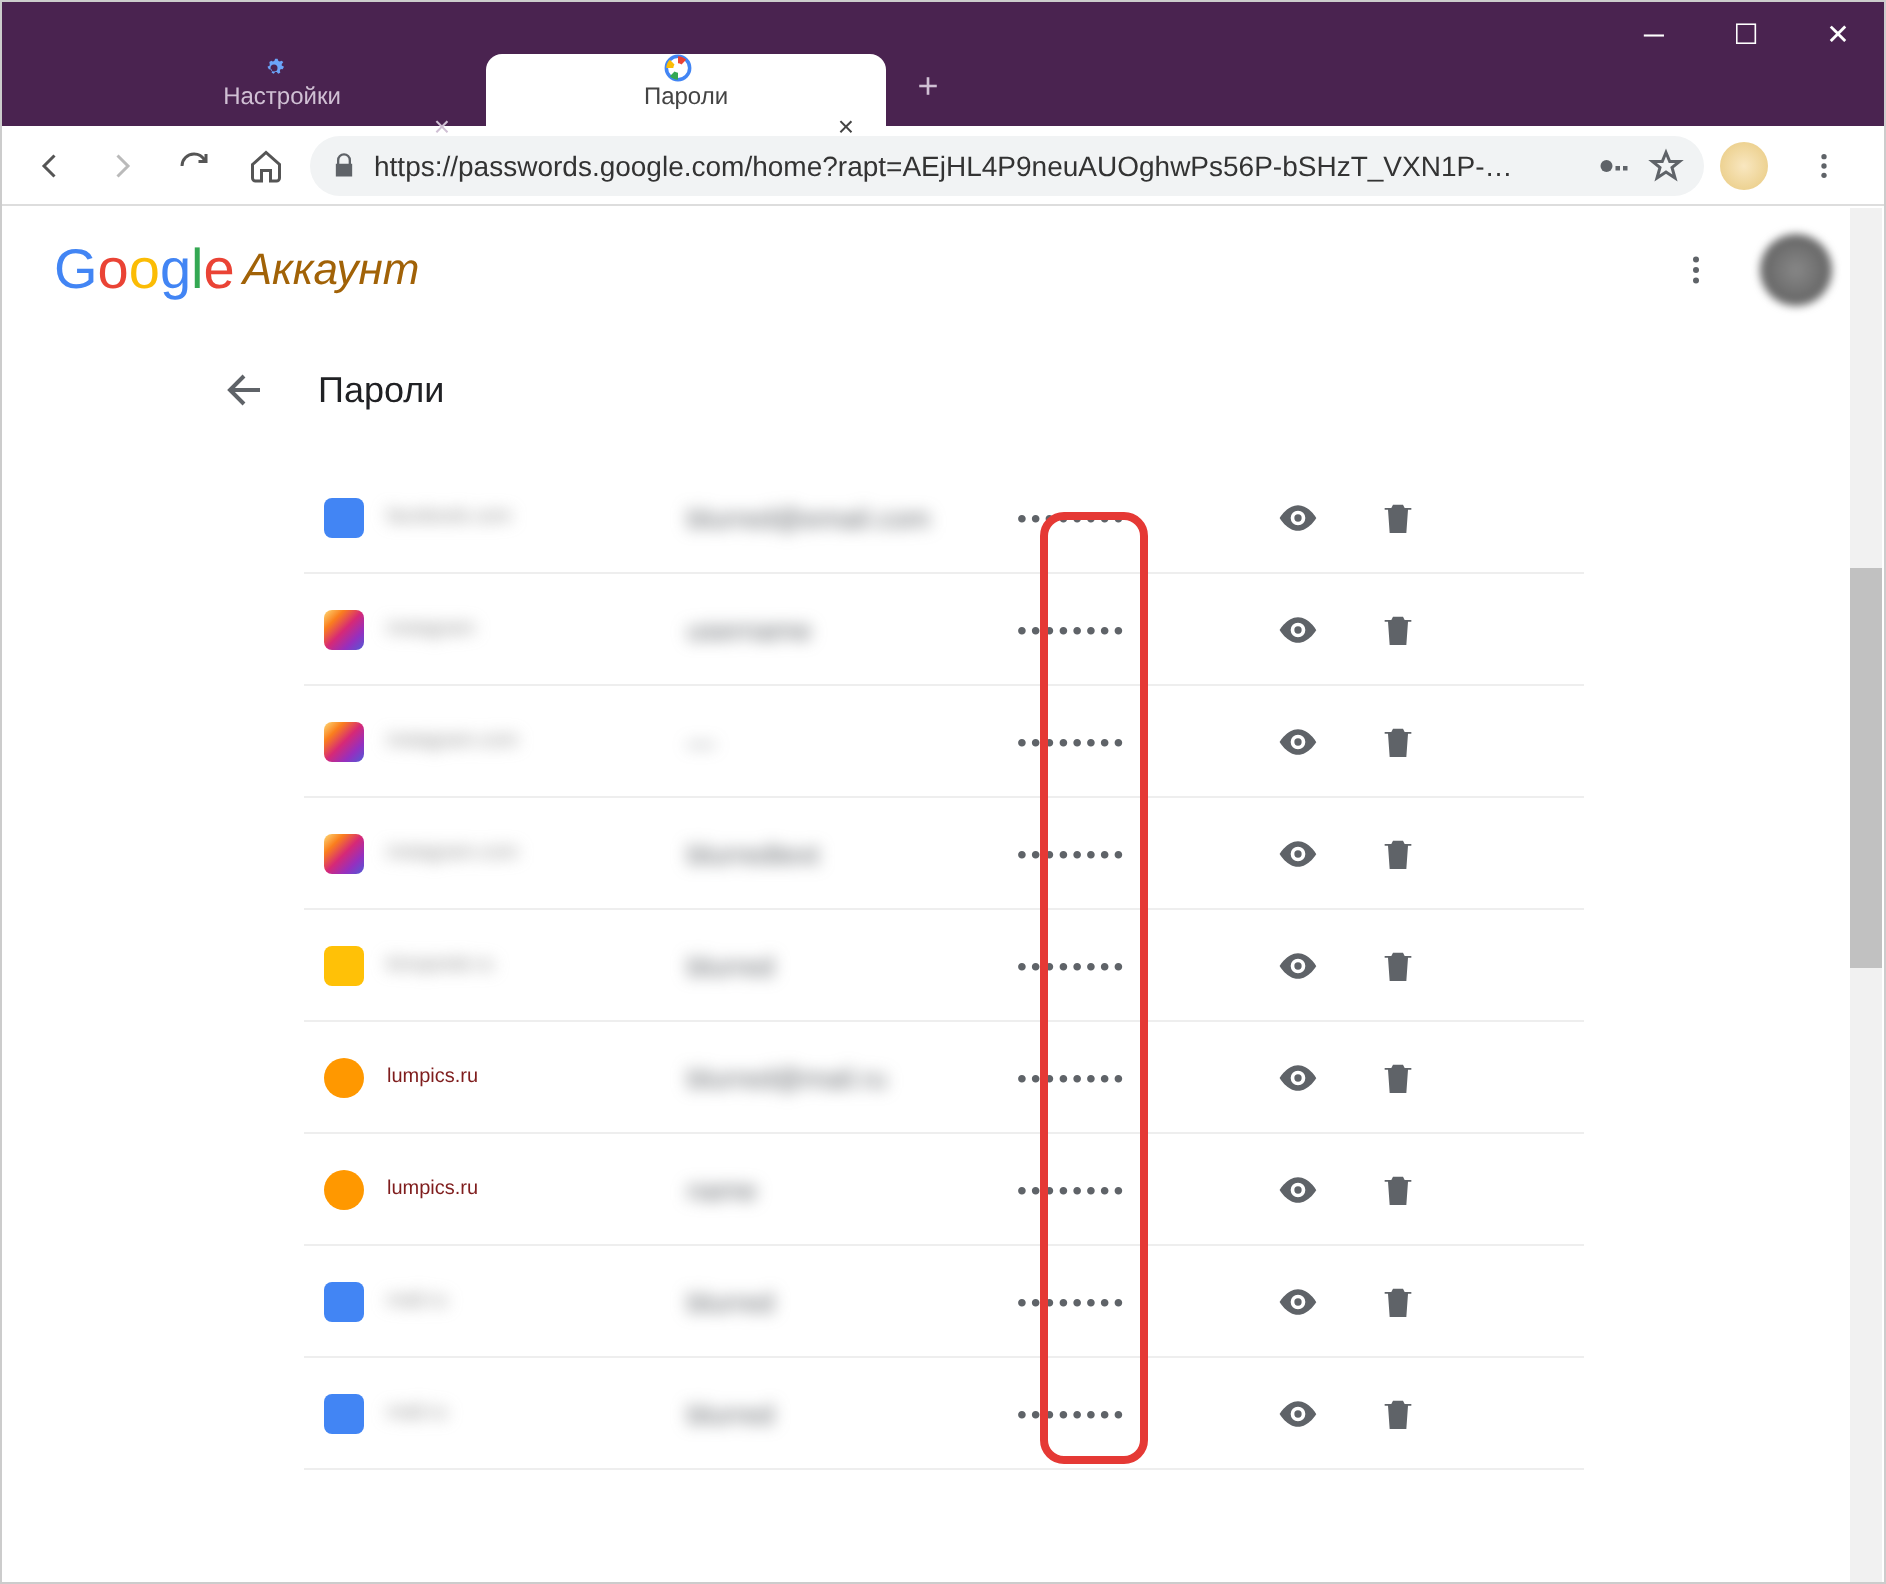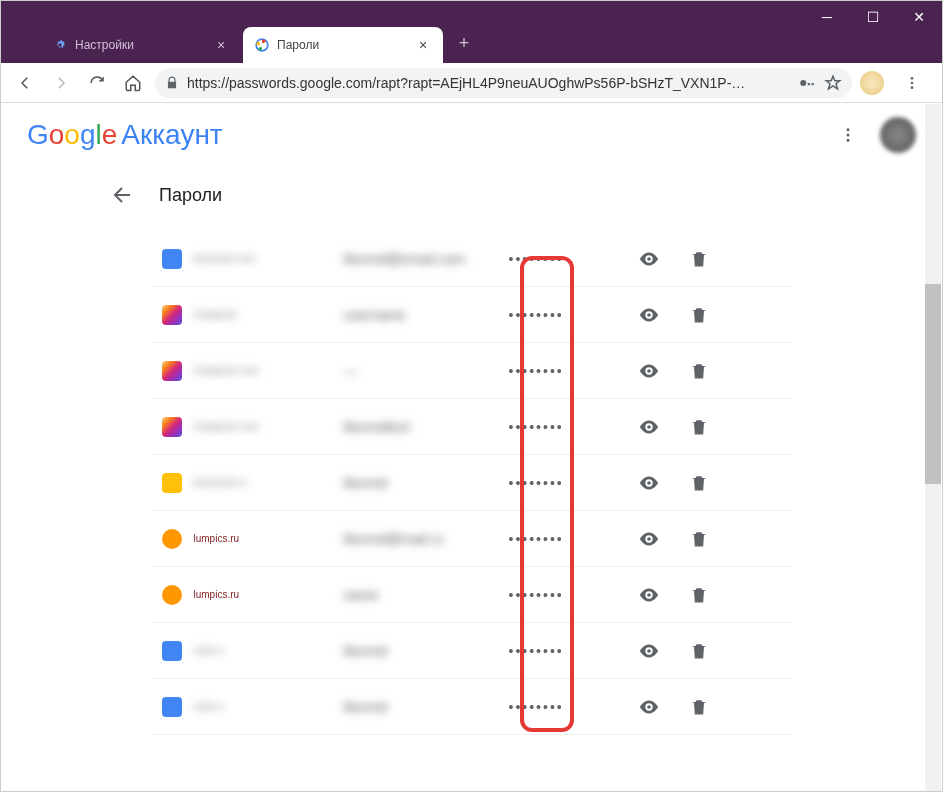--- a/index.html
+++ b/index.html
@@ -1,42 +1,42 @@
 <!DOCTYPE html>
 <html><head>
 <meta charset="utf-8">
 <style>
 * { margin: 0; padding: 0; box-sizing: border-box; font-family: Arial, Roboto, sans-serif; }
 body { background: #fff; width: 943px; height: 792px; overflow: hidden; position: relative; border: 1px solid #ccc; }
 
 
 .titlebar { background: #4a2350; height: 62px; display: flex; align-items: flex-end; position: relative; }
 .tabs { display: flex; height: 36px; align-items: center; padding-left: 40px; }
-.tab { display: flex; align-items: center; height: 36px; padding: 0 12px; color: #d0c0d4; font-size: 12px; min-width: 200px; position: relative; border-radius: 8px 8px 0 0; margin-right: 2px; }
+.tab { display: flex; align-items: center; height: 36px; padding: 0 12px; color: #d0c0d4; font-size: 12px; min-width: 200px; position: relative; border-radius: 8px 8px 0 0; margin-right: 2px; flex-direction: column; }
 .tab.active { background: #fff; color: #444; }
 .tab .favicon { margin-right: 8px; display: inline-flex; align-items: center; }
 .tab-close { margin-left: auto; width: 16px; height: 16px; display: flex; align-items: center; justify-content: center; font-size: 14px; }
 .new-tab { width: 30px; height: 30px; display: flex; align-items: center; justify-content: center; color: #d0c0d4; font-size: 18px; margin-left: 4px; margin-bottom: 3px; }
 .winbtns { position: absolute; right: 0; top: 0; display: flex; }
 .winbtn { width: 46px; height: 32px; display: flex; align-items: center; justify-content: center; color: #fff; font-size: 14px; }
 
 
 .addrbar { height: 40px; background: #fff; border-bottom: 1px solid #ddd; display: flex; align-items: center; padding: 0 10px; gap: 8px; }
 .navbtn { width: 28px; height: 28px; display: flex; align-items: center; justify-content: center; color: #555; }
 .url-wrap { flex: 1; display: flex; align-items: center; height: 30px; border-radius: 15px; background: #f1f3f4; padding: 0 10px; gap: 8px; font-size: 14px; color: #333; }
 .url-text { flex: 1; white-space: nowrap; overflow: hidden; }
 .right-icons { display: flex; align-items: center; gap: 14px; padding-right: 6px; }
 .avatar-spot { width: 24px; height: 24px; border-radius: 50%; background: radial-gradient(circle,#f9e7c0,#e8c97e); }
 
 
 .page { height: calc(792px - 62px - 40px); overflow: hidden; position: relative; }
 .account-header { height: 64px; display: flex; align-items: center; padding: 0 26px; }
 .g-logo { font-size: 28px; font-weight: 400; }
 .g-logo .b{color:#4285F4}.g-logo .r{color:#EA4335}.g-logo .y{color:#FBBC05}.g-logo .g{color:#34A853}
-.acct-label { font-size: 28px; color: #3b82f6; margin-left: 4px; }
+.acct-label { font-size: 22px; color: #a16207; margin-left: 4px; font-style: italic; }
 .account-header .spacer { flex: 1; }
 .account-avatar { width: 36px; height: 36px; border-radius: 50%; background: radial-gradient(circle,#888,#555); filter: blur(2px); margin-left: 20px; }
 .kebab { width: 24px; height: 24px; display: flex; align-items: center; justify-content: center; color: #5f6368; }
 
 .page-title-bar { height: 56px; display: flex; align-items: center; padding-left: 110px; gap: 24px; }
 .back-arrow { width: 24px; height: 24px; color: #5f6368; display: flex; }
 .page-title { font-size: 18px; color: #202124; }
 
 .list-wrap { margin: 0 auto; width: 640px; padding-top: 8px; position:relative; }
 .row { height: 56px; border-bottom: 1px solid #eee; display: flex; align-items: center; padding: 0 10px; }
@@ -112,21 +112,21 @@
       <svg width="18" height="18" viewBox="0 0 24 24" fill="none" stroke="#555" stroke-width="2">
         <path d="M3 11l9-8 9 8v9a2 2 0 01-2 2h-4v-7h-6v7H5a2 2 0 01-2-2v-9z"></path>
       </svg>
     </div>
   <div class="url-wrap">
     <span>
         <svg width="14" height="14" viewBox="0 0 24 24" fill="#5f6368">
           <path d="M6 10V7a6 6 0 1112 0v3h1v11H5V10h1zm2 0h8V7a4 4 0 10-8 0v3z"></path>
         </svg>
       </span>
-    <span class="url-text">https://passwords.google.com/rapt?rapt=AEjHL4P9neuAUOghwPs56P-bSHzT_VXN1P-…</span>
+    <span class="url-text">https://passwords.google.com/home?rapt=AEjHL4P9neuAUOghwPs56P-bSHzT_VXN1P-…</span>
     <span>
         <svg width="18" height="18" viewBox="0 0 24 24" fill="#5f6368">
           <circle cx="7" cy="12" r="4"></circle>
           <path d="M11 12h10v3h-3v-3h-2v3h-3v-3"></path>
         </svg>
       </span>
     <span>
         <svg width="18" height="18" viewBox="0 0 24 24" fill="none" stroke="#5f6368" stroke-width="2">
           <path d="M12 3l2.5 6H21l-5 4 2 7-6-4-6 4 2-7-5-4h6.5L12 3z"></path>
         </svg>

